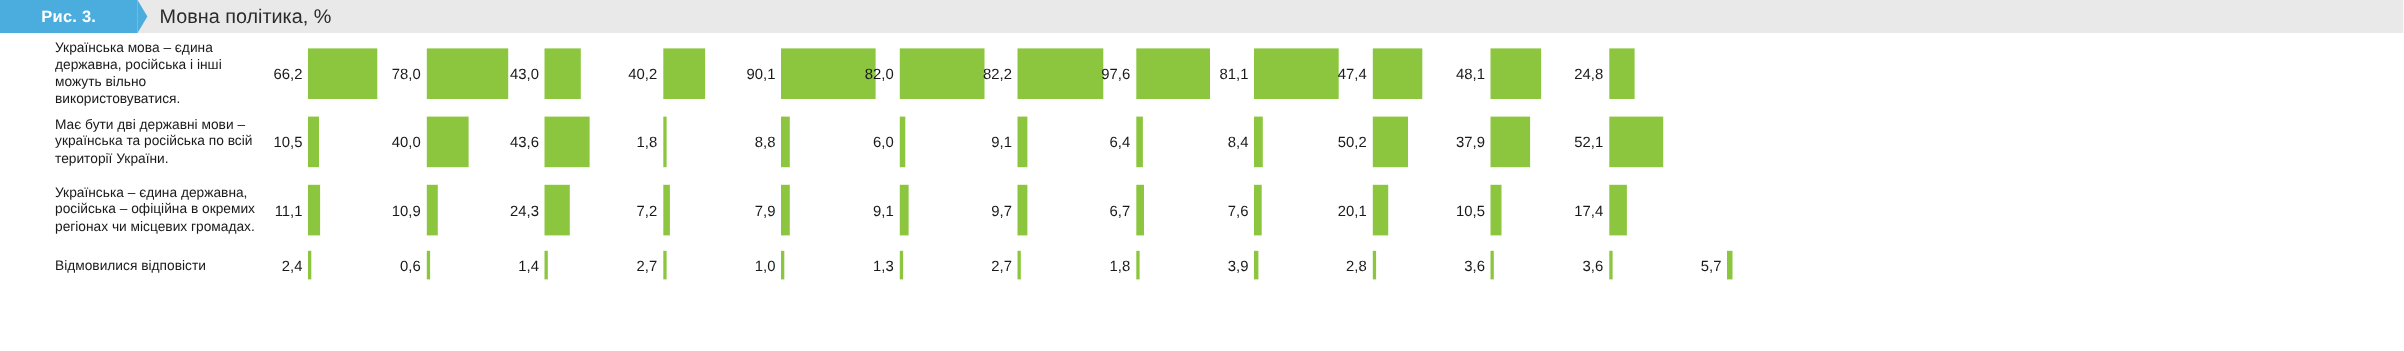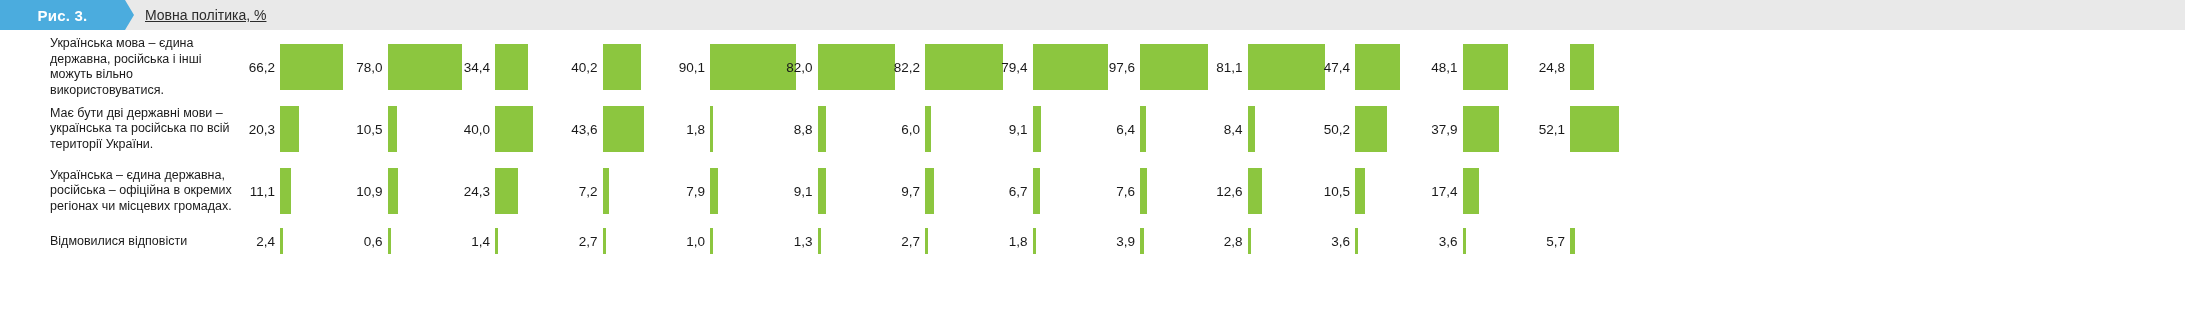--- a/index.html
+++ b/index.html
@@ -51,24 +51,23 @@
     border-top: 15px solid transparent;
     border-bottom: 15px solid transparent;
     border-left: 9px solid #4bacde;
   }
   .header-title {
     position: absolute;
     left: 145px; top: 0;
     height: 30px;
     display: flex;
     align-items: center;
-    font-size: 14px;
+    font-size: 18px;
     color: #2b2b2b;
     white-space: nowrap;
-    text-decoration: underline;
   }
 
   
   .plot {
     position: absolute;
     left: 0; top: 30px;
     width: 2185px;
     height: 289px;
   }
 
@@ -150,42 +149,38 @@
         <div class="cells">
           <div class="cell">
             <span class="cell-value">66,2</span>
             <div class="bar" style="width: 62.89px; background: rgb(140, 198, 63);"></div>
           </div>
           <div class="cell">
             <span class="cell-value">78,0</span>
             <div class="bar" style="width: 74.1px; background: rgb(140, 198, 63);"></div>
           </div>
           <div class="cell">
-            <span class="cell-value">34,4</span>
+            <span class="cell-value">43,0</span>
             <div class="bar" style="width: 32.68px; background: rgb(140, 198, 63);"></div>
           </div>
           <div class="cell">
             <span class="cell-value">40,2</span>
             <div class="bar" style="width: 38.19px; background: rgb(140, 198, 63);"></div>
           </div>
           <div class="cell">
             <span class="cell-value">90,1</span>
             <div class="bar" style="width: 85.595px; background: rgb(140, 198, 63);"></div>
           </div>
           <div class="cell">
             <span class="cell-value">82,0</span>
             <div class="bar" style="width: 77.9px; background: rgb(140, 198, 63);"></div>
           </div>
           <div class="cell">
             <span class="cell-value">82,2</span>
             <div class="bar" style="width: 78.09px; background: rgb(140, 198, 63);"></div>
-          </div>
-          <div class="cell">
-            <span class="cell-value">79,4</span>
-            <div class="bar" style="width: 75.43px; background: rgb(140, 198, 63);"></div>
           </div>
           <div class="cell">
             <span class="cell-value">97,6</span>
             <div class="bar" style="width: 67.925px; background: rgb(140, 198, 63);"></div>
           </div>
           <div class="cell">
             <span class="cell-value">81,1</span>
             <div class="bar" style="width: 77.045px; background: rgb(140, 198, 63);"></div>
           </div>
           <div class="cell">
@@ -199,24 +194,20 @@
           <div class="cell">
             <span class="cell-value">24,8</span>
             <div class="bar" style="width: 23.56px; background: rgb(140, 198, 63);"></div>
           </div>
         </div>
       </div>
       <div class="row row-1">
         <div class="row-label">Має бути дві державні мови – українська та російська по всій території України.</div>
         <div class="cells">
           <div class="cell">
-            <span class="cell-value">20,3</span>
-            <div class="bar" style="width: 19.285px; background: rgb(140, 198, 63);"></div>
-          </div>
-          <div class="cell">
             <span class="cell-value">10,5</span>
             <div class="bar" style="width: 9.975px; background: rgb(140, 198, 63);"></div>
           </div>
           <div class="cell">
             <span class="cell-value">40,0</span>
             <div class="bar" style="width: 38px; background: rgb(140, 198, 63);"></div>
           </div>
           <div class="cell">
             <span class="cell-value">43,6</span>
             <div class="bar" style="width: 41.42px; background: rgb(140, 198, 63);"></div>
@@ -292,21 +283,21 @@
           </div>
           <div class="cell">
             <span class="cell-value">6,7</span>
             <div class="bar" style="width: 7.79px; background: rgb(140, 198, 63);"></div>
           </div>
           <div class="cell">
             <span class="cell-value">7,6</span>
             <div class="bar" style="width: 7.22px; background: rgb(140, 198, 63);"></div>
           </div>
           <div class="cell">
-            <span class="cell-value">12,6</span>
+            <span class="cell-value">20,1</span>
             <div class="bar" style="width: 14.06px; background: rgb(140, 198, 63);"></div>
           </div>
           <div class="cell">
             <span class="cell-value">10,5</span>
             <div class="bar" style="width: 9.975px; background: rgb(140, 198, 63);"></div>
           </div>
           <div class="cell">
             <span class="cell-value">17,4</span>
             <div class="bar" style="width: 16.53px; background: rgb(140, 198, 63);"></div>
           </div>

